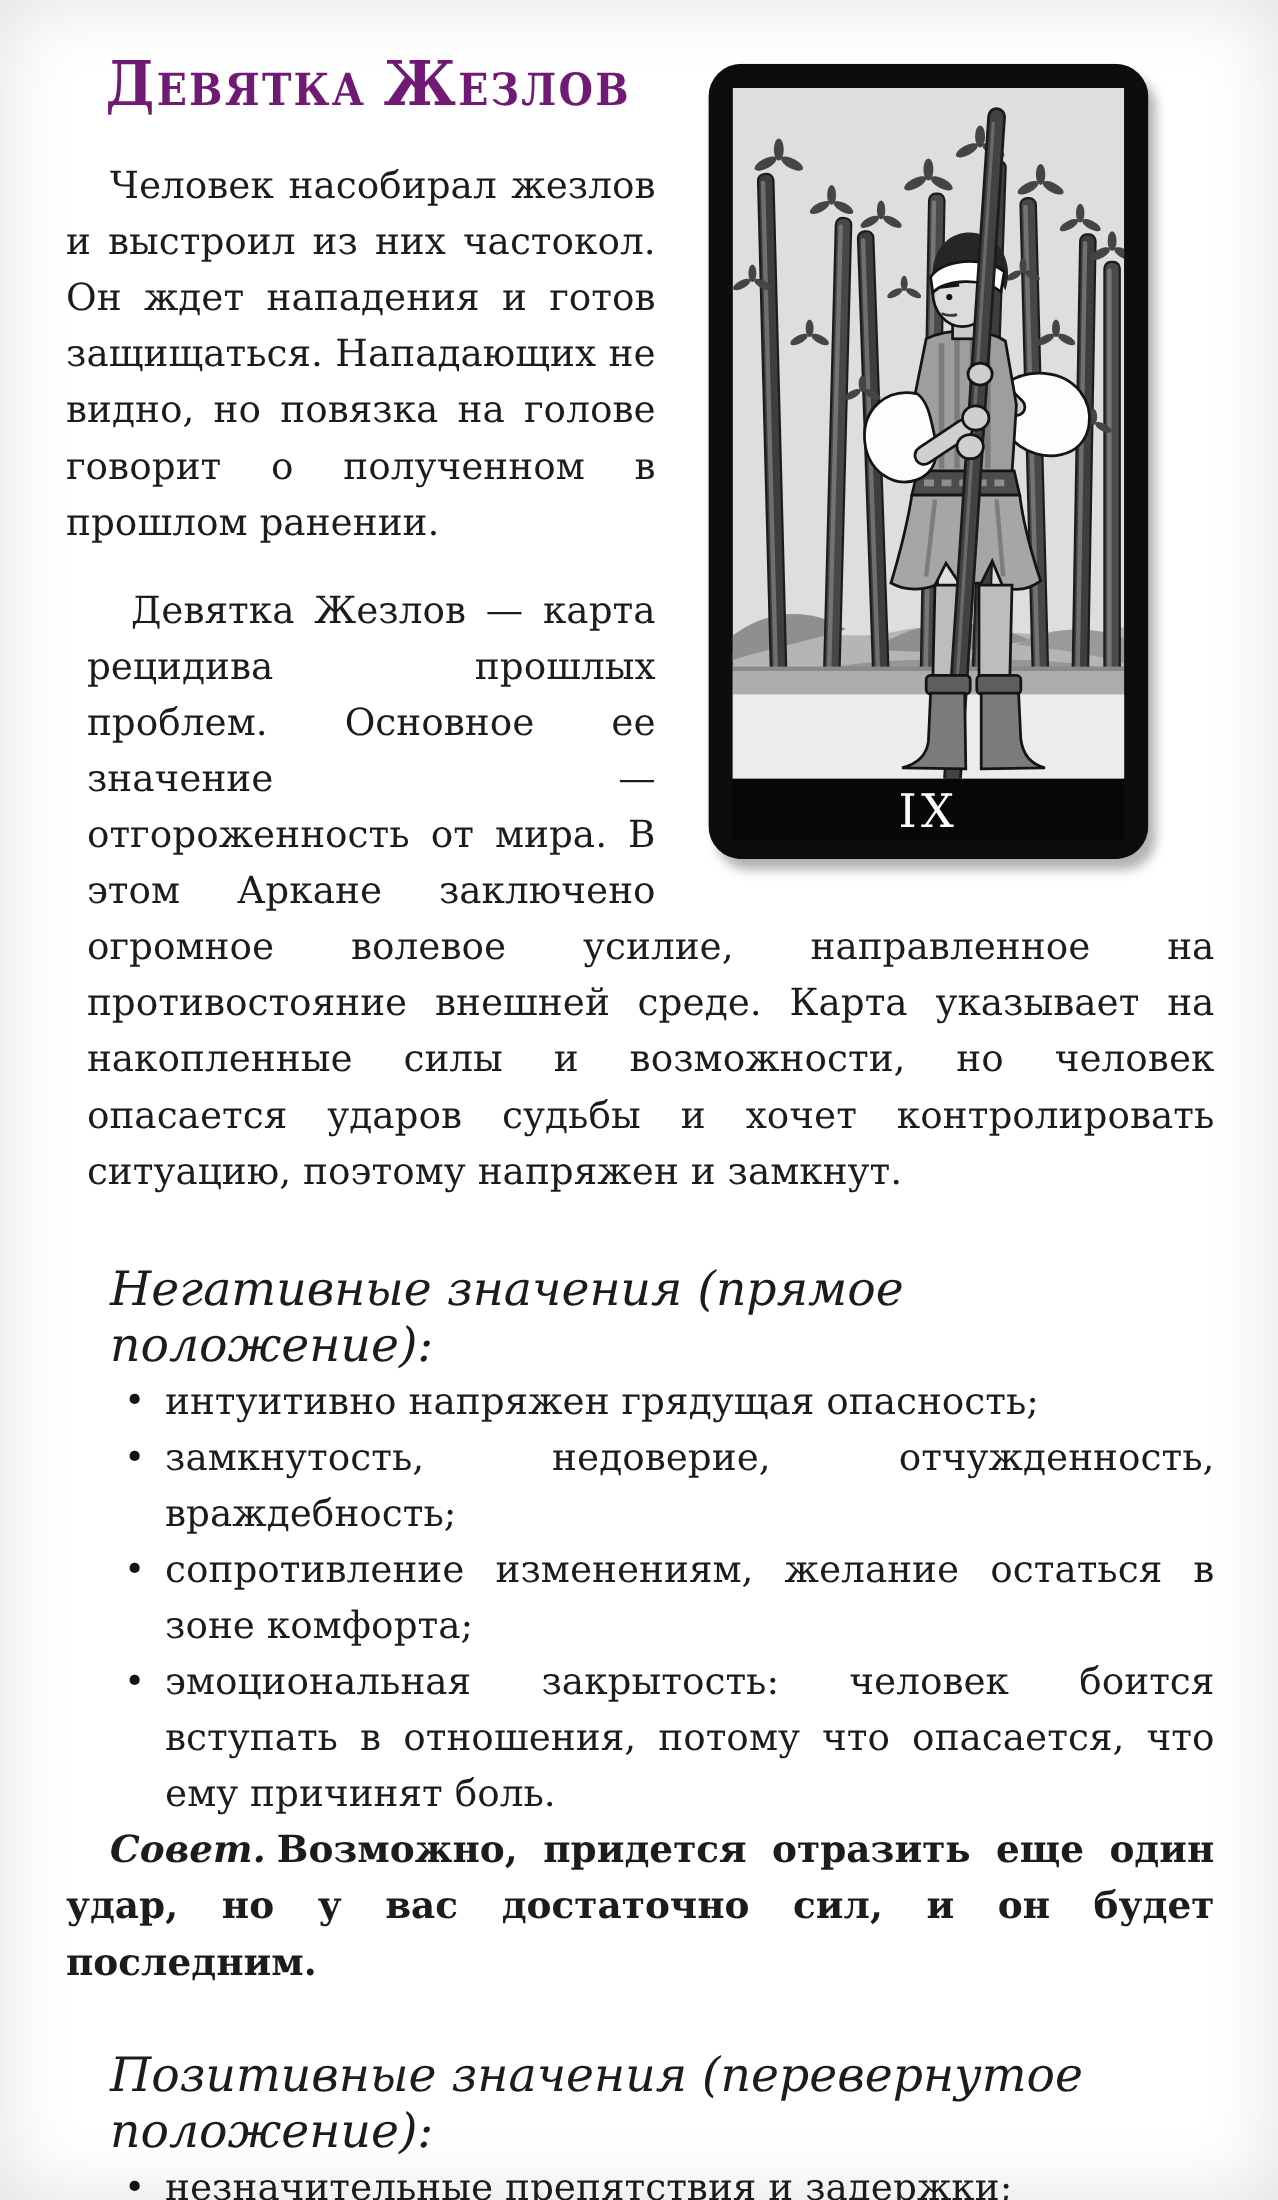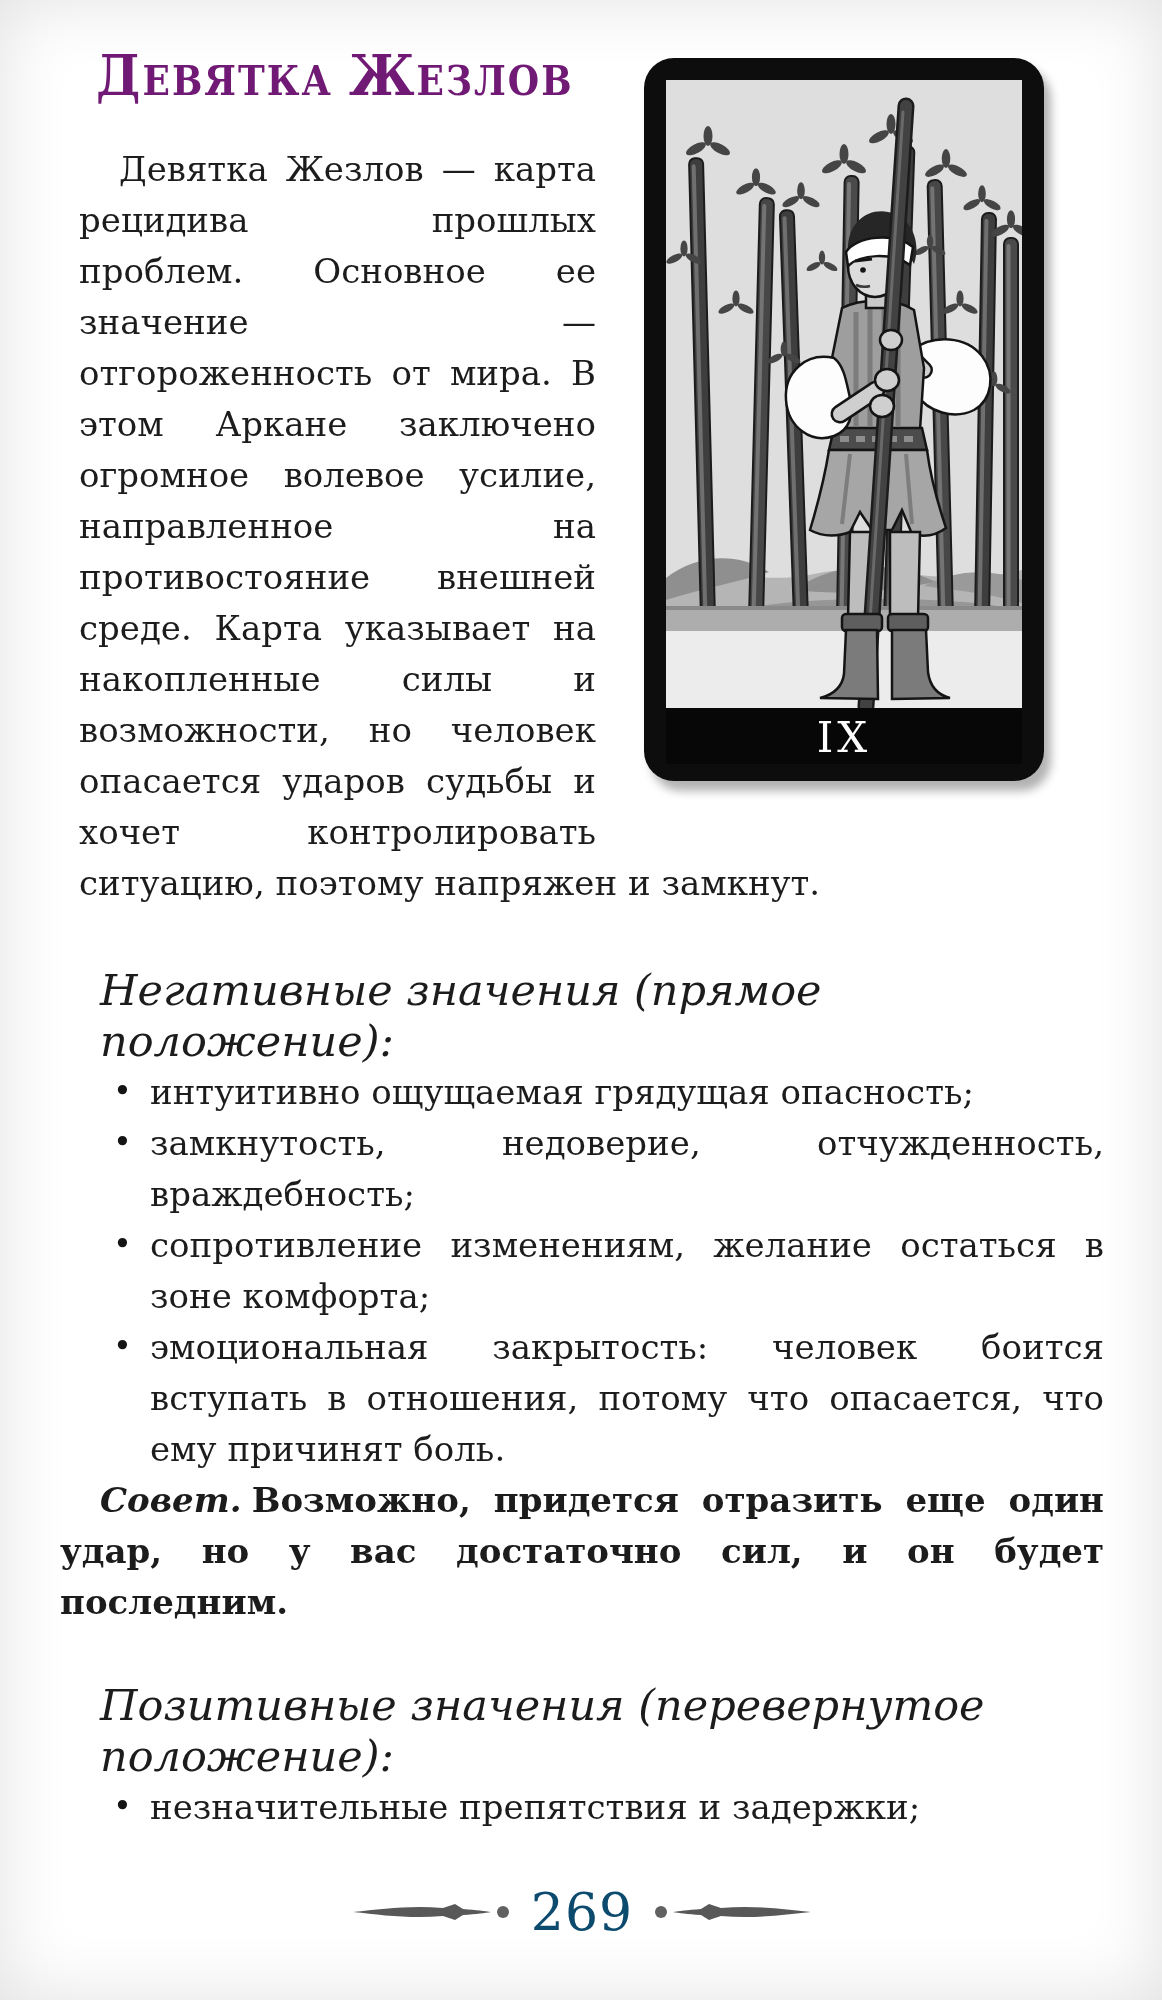--- a/index.html
+++ b/index.html
@@ -220,25 +220,26 @@
 
         <rect x="22" y="650" width="356" height="56" fill="#070707"></rect>
         <text x="200" y="694" text-anchor="middle" font-family="'DejaVu Serif','Liberation Serif',serif" font-size="42" letter-spacing="4" fill="#ffffff">IX</text>
       </svg>
     </div>
 
     <h1 class="card-title">
       <span class="title-word">Девятка</span><span class="title-word">Жезлов</span>
     </h1>
 
+    <p class="body p1">Человек насобирал жезлов и выстроил из них частокол. Он ждет нападения и готов защищаться. Нападающих не видно, но повязка на голове говорит о полученном в прошлом ранении.</p>
     <p class="body p2">Девятка Жезлов — карта рецидива прошлых проблем. Основное ее значение — отгороженность от мира. В этом Аркане заключено огромное волевое усилие, направленное на противостояние внешней среде. Карта указывает на накопленные силы и возможности, но человек опасается ударов судьбы и хочет контролировать ситуацию, поэтому напряжен и замкнут.</p>
 
     <p class="section-head">Негативные значения (прямое положение):</p>
     <ul class="meanings">
-      <li>интуитивно ощущаемая грядущая опасность;</li>
+      <li>интуитивно напряжен грядущая опасность;</li>
       <li>замкнутость, недоверие, отчужденность, враждебность;</li>
       <li>сопротивление изменениям, желание остаться в зоне комфорта;</li>
       <li>эмоциональная закрытость: человек боится вступать в отношения, потому что опасается, что ему причинят боль.</li>
     </ul>
 
     <p class="advice"><i class="advice-label">Совет.</i><span>Возможно, придется отразить еще один удар, но у вас достаточно сил, и он будет последним.</span></p>
 
     <p class="section-head positive">Позитивные значения (перевернутое положение):</p>
     <ul class="meanings">
       <li>незначительные препятствия и задержки;</li>

